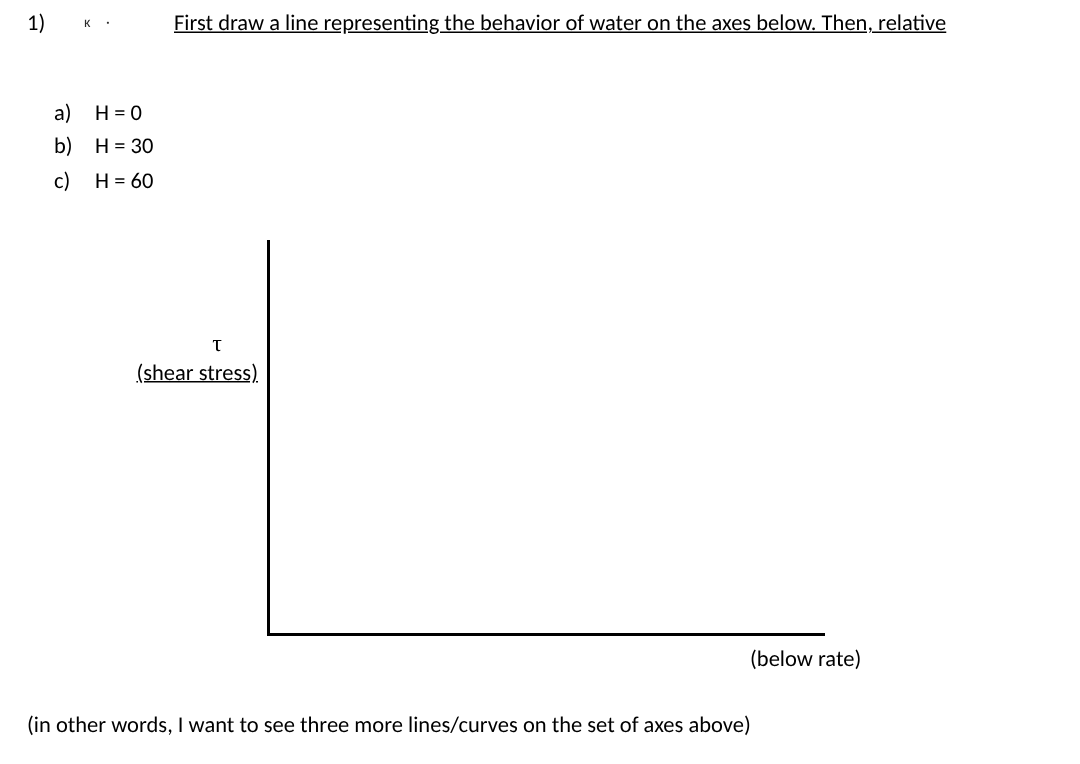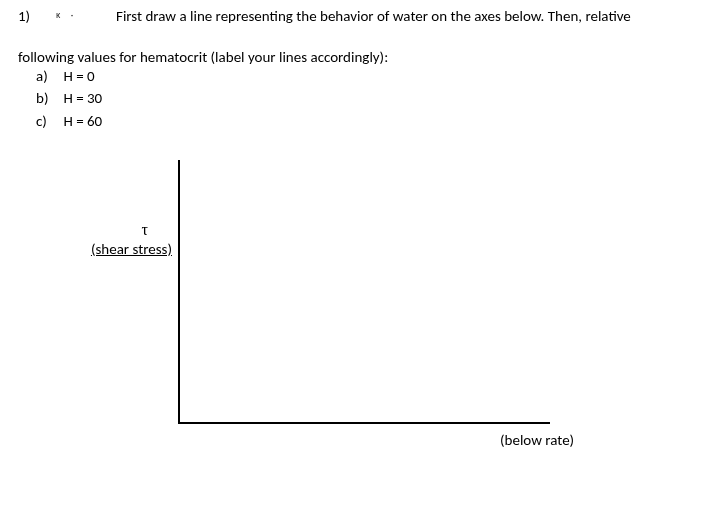--- a/index.html
+++ b/index.html
@@ -35,20 +35,21 @@
   }
   .body-text {
     position: absolute;
     left: 18px;
     top: 6px;
     right: 2px;
   }
   .body-text .indent-first {
     display: block;
     text-indent: 98px;
+    text-decoration: underline;
   }
   .options {
     position: absolute;
     left: 36px;
     top: 66px;
   }
   .options .opt {
     margin: 0 0 2px 0;
   }
   .opt-letter {
@@ -105,21 +106,20 @@
 <body>
 
 <div class="page">
 
   <span class="qnum">1)</span>
   <span class="small-mark">ᴋ  ·</span>
 
   <div class="body-text">
     <span class="indent-first">First draw a line representing the behavior of water on the axes below.  Then, relative</span>
     <br>
-    <span>following values for hematocrit (label your lines accordingly):</span>
   </div>
 
   <div class="options">
     <div class="opt">
       <span class="opt-letter">a)</span>
       <span>H = 0</span>
     </div>
     <div class="opt">
       <span class="opt-letter">b)</span>
       <span>H = 30</span>
@@ -132,14 +132,15 @@
 
   <div class="chart-wrap">
     <div class="y-label-group">
       <span class="y-tau">τ</span>
       <span class="y-sub">(shear stress)</span>
     </div>
     <div class="plot-box"></div>
     <div class="x-label">(below rate)</div>
   </div>
 
+  <div class="footer-note">(in other words, I want to see three more lines/curves on the set of axes above)</div>
 
 </div>
 
 </body></html>

